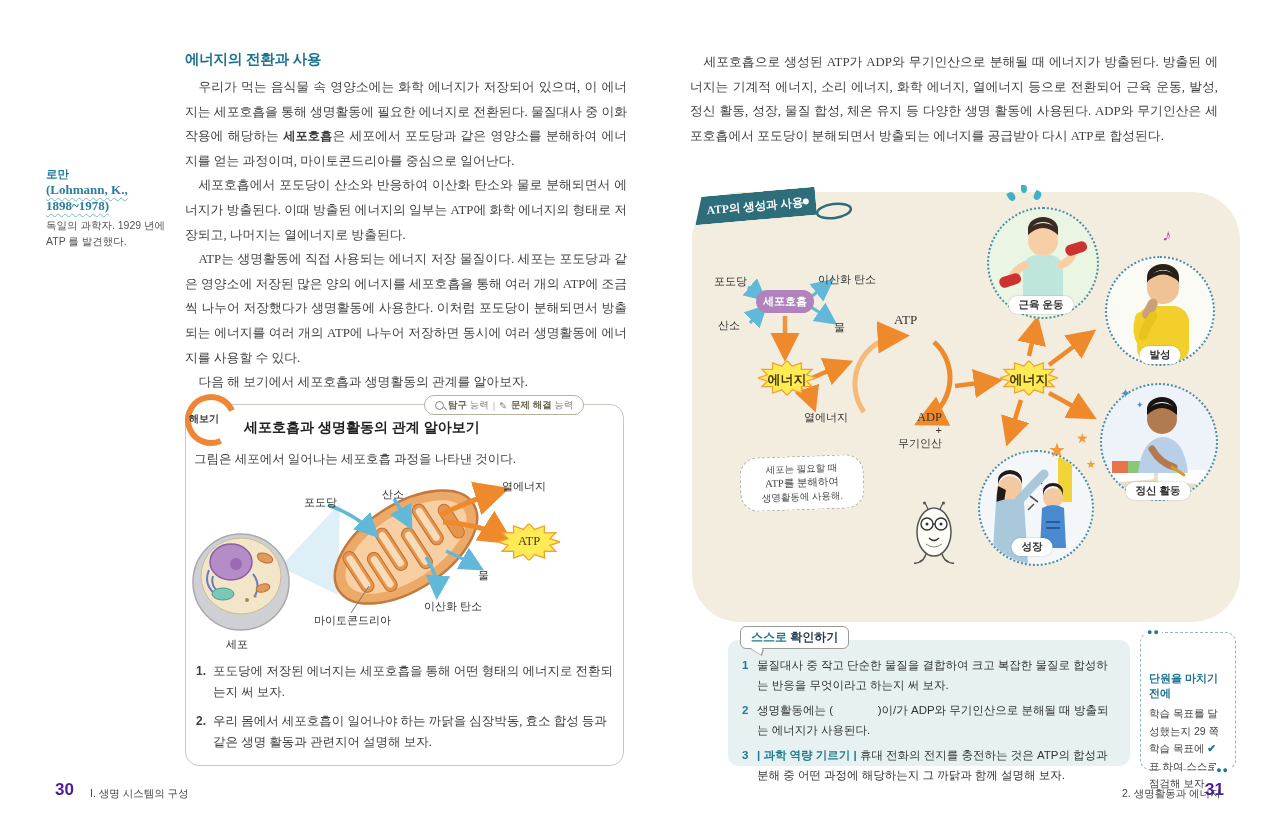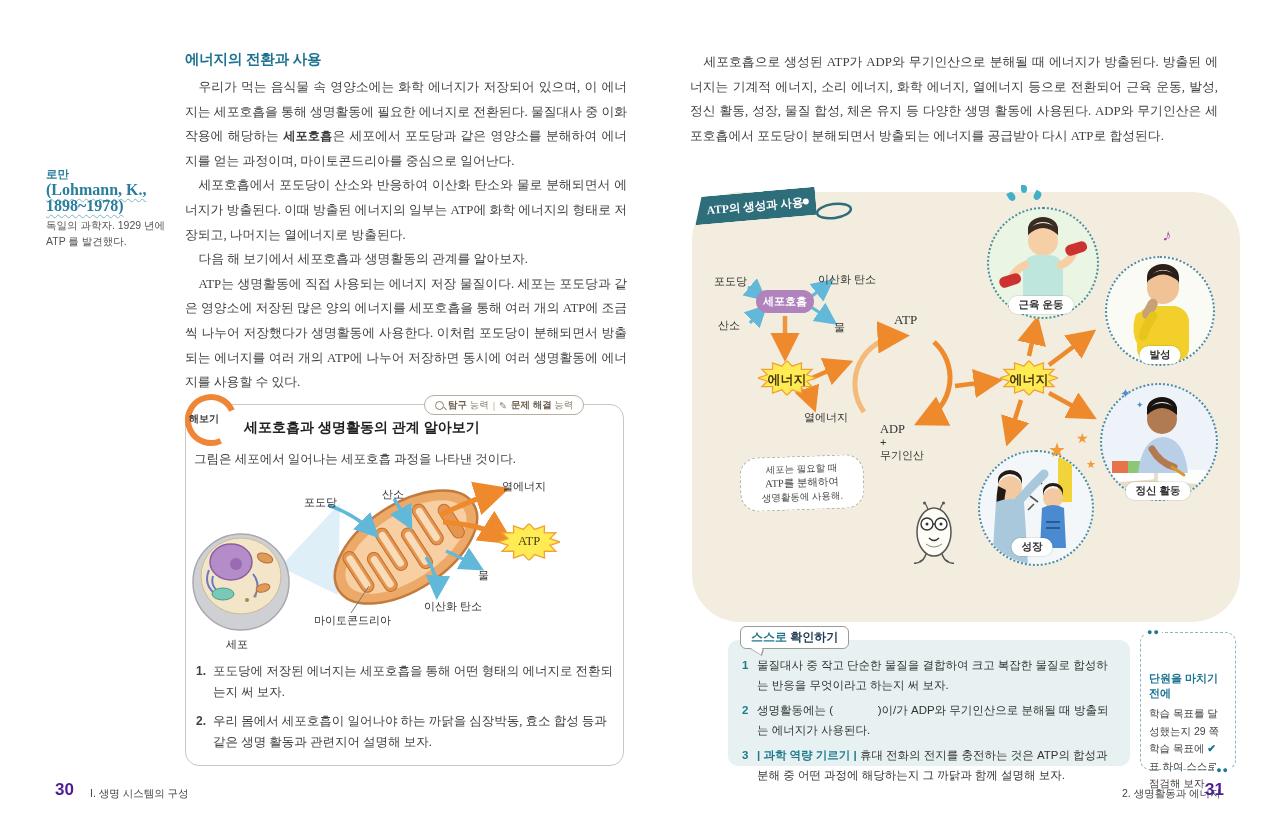--- a/index.html
+++ b/index.html
@@ -7,21 +7,21 @@
         font-family:"Liberation Sans",sans-serif;color:#3d3d3d;}
   .abs{position:absolute;}
   .serif{font-family:"Liberation Serif",serif;}
   .body-text{font-family:"Liberation Serif",serif;font-size:12.8px;line-height:24.6px;
              text-align:justify;color:#3f3f3f;}
   .body-text p{margin:0;text-indent:1.05em;}
   .teal{color:#1b7290;}
   .heading{font-size:14.5px;font-weight:bold;color:#1b7290;letter-spacing:-0.2px;}
   .sidenote{font-size:10.5px;line-height:16px;color:#555;}
   .sidenote .t{font-weight:bold;color:#2a7d9c;font-size:11.5px;}
-  .sidenote .n{font-family:"Liberation Serif",serif;font-weight:bold;color:#2a7d9c;font-size:16px;
+  .sidenote .n{font-family:"Liberation Serif",serif;font-weight:bold;color:#2a7d9c;font-size:13px;
                text-decoration:underline wavy 1px #7fb5c6;text-underline-offset:3px;}
   
   .actbox{border:1.5px solid #c9c7c0;border-radius:14px;background:#fff;}
   .act-circle{width:54px;height:54px;}
   .act-tab{font-size:10px;font-weight:bold;color:#3a3a3a;}
   .badge{height:18px;border:1px solid #b9af9f;border-radius:10px;background:#fff;
          display:flex;align-items:center;gap:4px;padding:0 10px;font-size:9.5px;color:#8d8271;}
   .badge b{color:#6e6352;}
   .mag{width:7px;height:7px;border:1.4px solid #8d8271;border-radius:50%;position:relative;display:inline-block;}
   .mag::after{content:"";position:absolute;width:4px;height:1.4px;background:#8d8271;
@@ -81,24 +81,24 @@
 
   <div class="abs" style="left:185px;top:50px;width:442px;">
     <div class="heading">에너지의 전환과 사용</div>
     <div class="body-text" style="margin-top:6px;">
       <p><span>우리가 먹는 음식물 속 영양소에는 화학 에너지가 저장되어 있으며, 이 에너지는 세포호흡을 통해 생명활동에 필요한 에너지로 전환된다. 물질대사 중 이화작용에 해당하는 </span><b style="font-family:'Liberation Sans',sans-serif;font-size:12.3px;">세포호흡</b><span>은 세포에서 포도당과 같은 영양소를 분해하여 에너지를 얻는 과정이며, 마이토콘드리아를 중심으로 일어난다.</span></p>
     </div>
     <div class="body-text">
         <p>세포호흡에서 포도당이 산소와 반응하여 이산화 탄소와 물로 분해되면서 에너지가 방출된다. 이때 방출된 에너지의 일부는 ATP에 화학 에너지의 형태로 저장되고, 나머지는 열에너지로 방출된다.</p>
       </div>
     <div class="body-text">
-        <p>다음 해 보기에서 세포호흡과 생명활동의 관계를 알아보자.</p>
+        <p>ATP는 생명활동에 직접 사용되는 에너지 저장 물질이다. 세포는 포도당과 같은 영양소에 저장된 많은 양의 에너지를 세포호흡을 통해 여러 개의 ATP에 조금씩 나누어 저장했다가 생명활동에 사용한다. 이처럼 포도당이 분해되면서 방출되는 에너지를 여러 개의 ATP에 나누어 저장하면 동시에 여러 생명활동에 에너지를 사용할 수 있다.</p>
       </div>
     <div class="body-text">
-        <p>ATP는 생명활동에 직접 사용되는 에너지 저장 물질이다. 세포는 포도당과 같은 영양소에 저장된 많은 양의 에너지를 세포호흡을 통해 여러 개의 ATP에 조금씩 나누어 저장했다가 생명활동에 사용한다. 이처럼 포도당이 분해되면서 방출되는 에너지를 여러 개의 ATP에 나누어 저장하면 동시에 여러 생명활동에 에너지를 사용할 수 있다.</p>
+        <p>다음 해 보기에서 세포호흡과 생명활동의 관계를 알아보자.</p>
       </div>
   </div>
 
   <div class="abs actbox" style="left:185px;top:404px;width:437px;height:360px;">
 
     <div class="abs act-circle" style="left:-4px;top:-14px;">
       <svg width="58" height="58">
         <circle cx="29" cy="29" r="23" fill="#ffffff" stroke="#ef8637" stroke-width="6" stroke-dasharray="108 36.5" transform="rotate(65 29 29)"></circle>
       </svg>
       <div class="abs act-tab" style="left:7px;top:21px;">해보기</div>
@@ -242,21 +242,21 @@
   <div class="abs dlabel" style="left:818px;top:272px;">이산화 탄소</div>
   <div class="abs dlabel" style="left:834px;top:320px;">물</div>
   <div class="abs serif" style="left:894px;top:312px;font-size:13px;color:#333;">ATP</div>
   <div class="abs" style="left:758px;top:360px;width:58px;height:36px;">
     <svg width="58" height="36" viewBox="0 0 60 36">
         <use href="#burst"></use>
       </svg>
     <div class="abs burst-txt" style="left:0;top:11px;width:58px;text-align:center;">에너지</div>
   </div>
   <div class="abs dlabel" style="left:804px;top:410px;">열에너지</div>
-  <div class="abs" style="left:880px;top:423px;width:62px;text-align:left;font-size:11px;color:#333;line-height:13px;">
+  <div class="abs" style="left:880px;top:411px;width:62px;text-align:right;font-size:11px;color:#333;line-height:13px;">
     <div class="serif" style="font-size:12.5px;">ADP</div>
     <div>+</div>
     <div>무기인산</div>
   </div>
   <div class="abs" style="left:1000px;top:360px;width:58px;height:36px;">
     <svg width="58" height="36" viewBox="0 0 60 36">
         <use href="#burst"></use>
       </svg>
     <div class="abs burst-txt" style="left:0;top:11px;width:58px;text-align:center;">에너지</div>
   </div>

